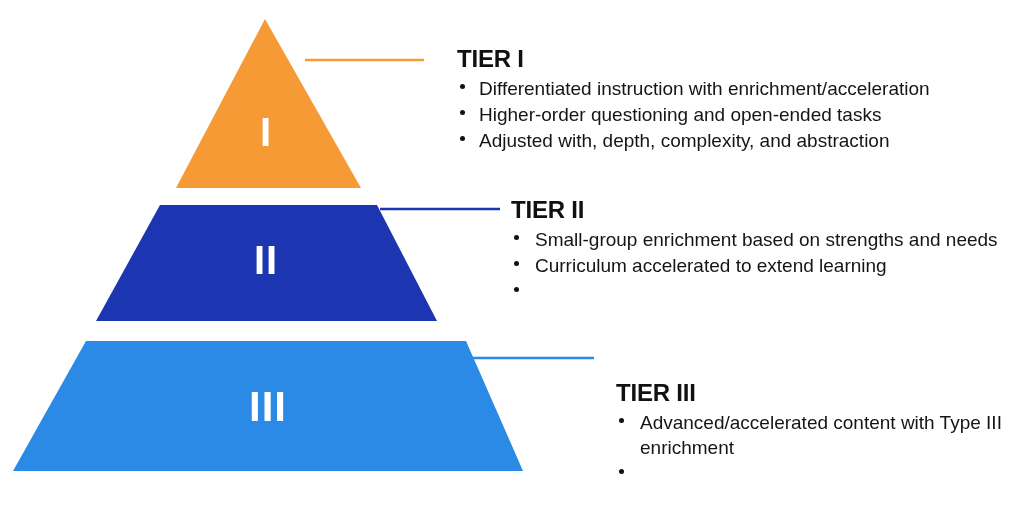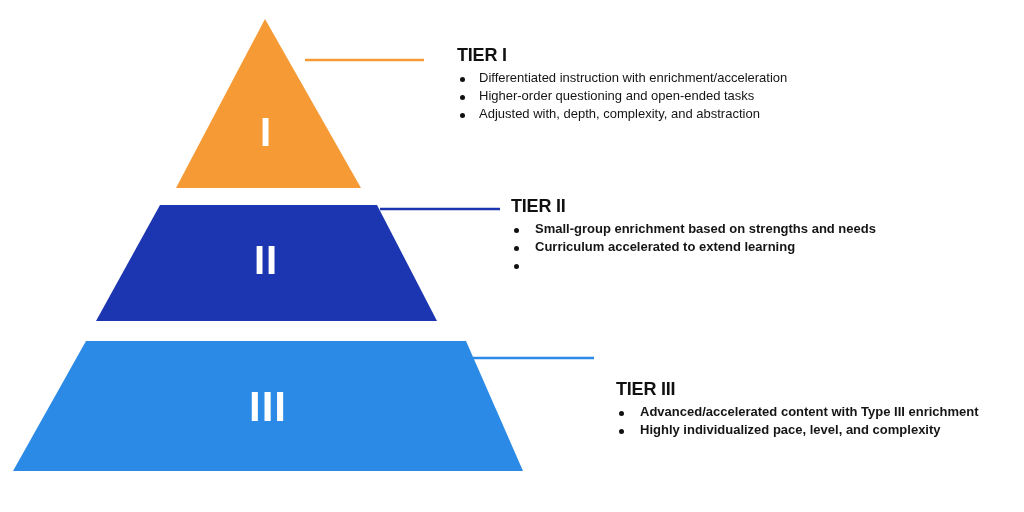--- a/index.html
+++ b/index.html
@@ -42,37 +42,37 @@
   }
 
   
   .tier-block {
     position: absolute;
   }
 
   .tier-heading {
     font-family: "Liberation Sans", sans-serif;
     font-weight: 700;
-    font-size: 18px;
+    font-size: 24px;
     letter-spacing: -0.2px;
     color: #111111;
     margin: 0 0 3px 0;
     line-height: 1.15;
   }
 
   .tier-list {
     list-style: none;
     margin: 0;
     padding: 0;
   }
 
   .tier-list li {
     position: relative;
     padding-left: 22px;
-    font-size: 13px;
+    font-size: 19px;
     line-height: 1.33;
     color: #151515;
     margin-bottom: 1px;
   }
 
   .tier-list li .bullet-dot {
     position: absolute;
     left: 3px;
     top: 8px;
     width: 5px;
@@ -81,21 +81,20 @@
     background: #111111;
   }
 
   #tier1-block { left: 457px; top: 45px; width: 560px; }
   #tier2-block { left: 511px; top: 196px; width: 498px; }
   #tier3-block { left: 616px; top: 345px; width: 405px; margin-top: 34px; }
 
   #tier2-block .tier-list li,
   #tier3-block .tier-list li {
     padding-left: 24px;
-    font-weight: bold;
   }
 </style>
 </head>
 <body>
 
 <div id="diagram-root">
 
   <svg id="pyramid-svg" viewBox="0 0 1024 512" xmlns="http://www.w3.org/2000/svg">
 
     <polygon points="265,19 361,188 176,188" fill="#F59A35"></polygon>
@@ -148,18 +147,17 @@
 
   <div class="tier-block" id="tier3-block">
     <div class="tier-heading">TIER III</div>
     <ul class="tier-list">
       <li>
         <span class="bullet-dot"></span>
         <span>Advanced/accelerated content with Type III enrichment</span>
       </li>
       <li>
         <span class="bullet-dot"></span>
-        <span>Highly individualized pace, level, and complexity</span>
       </li>
     </ul>
   </div>
 
 </div>
 
 </body></html>

